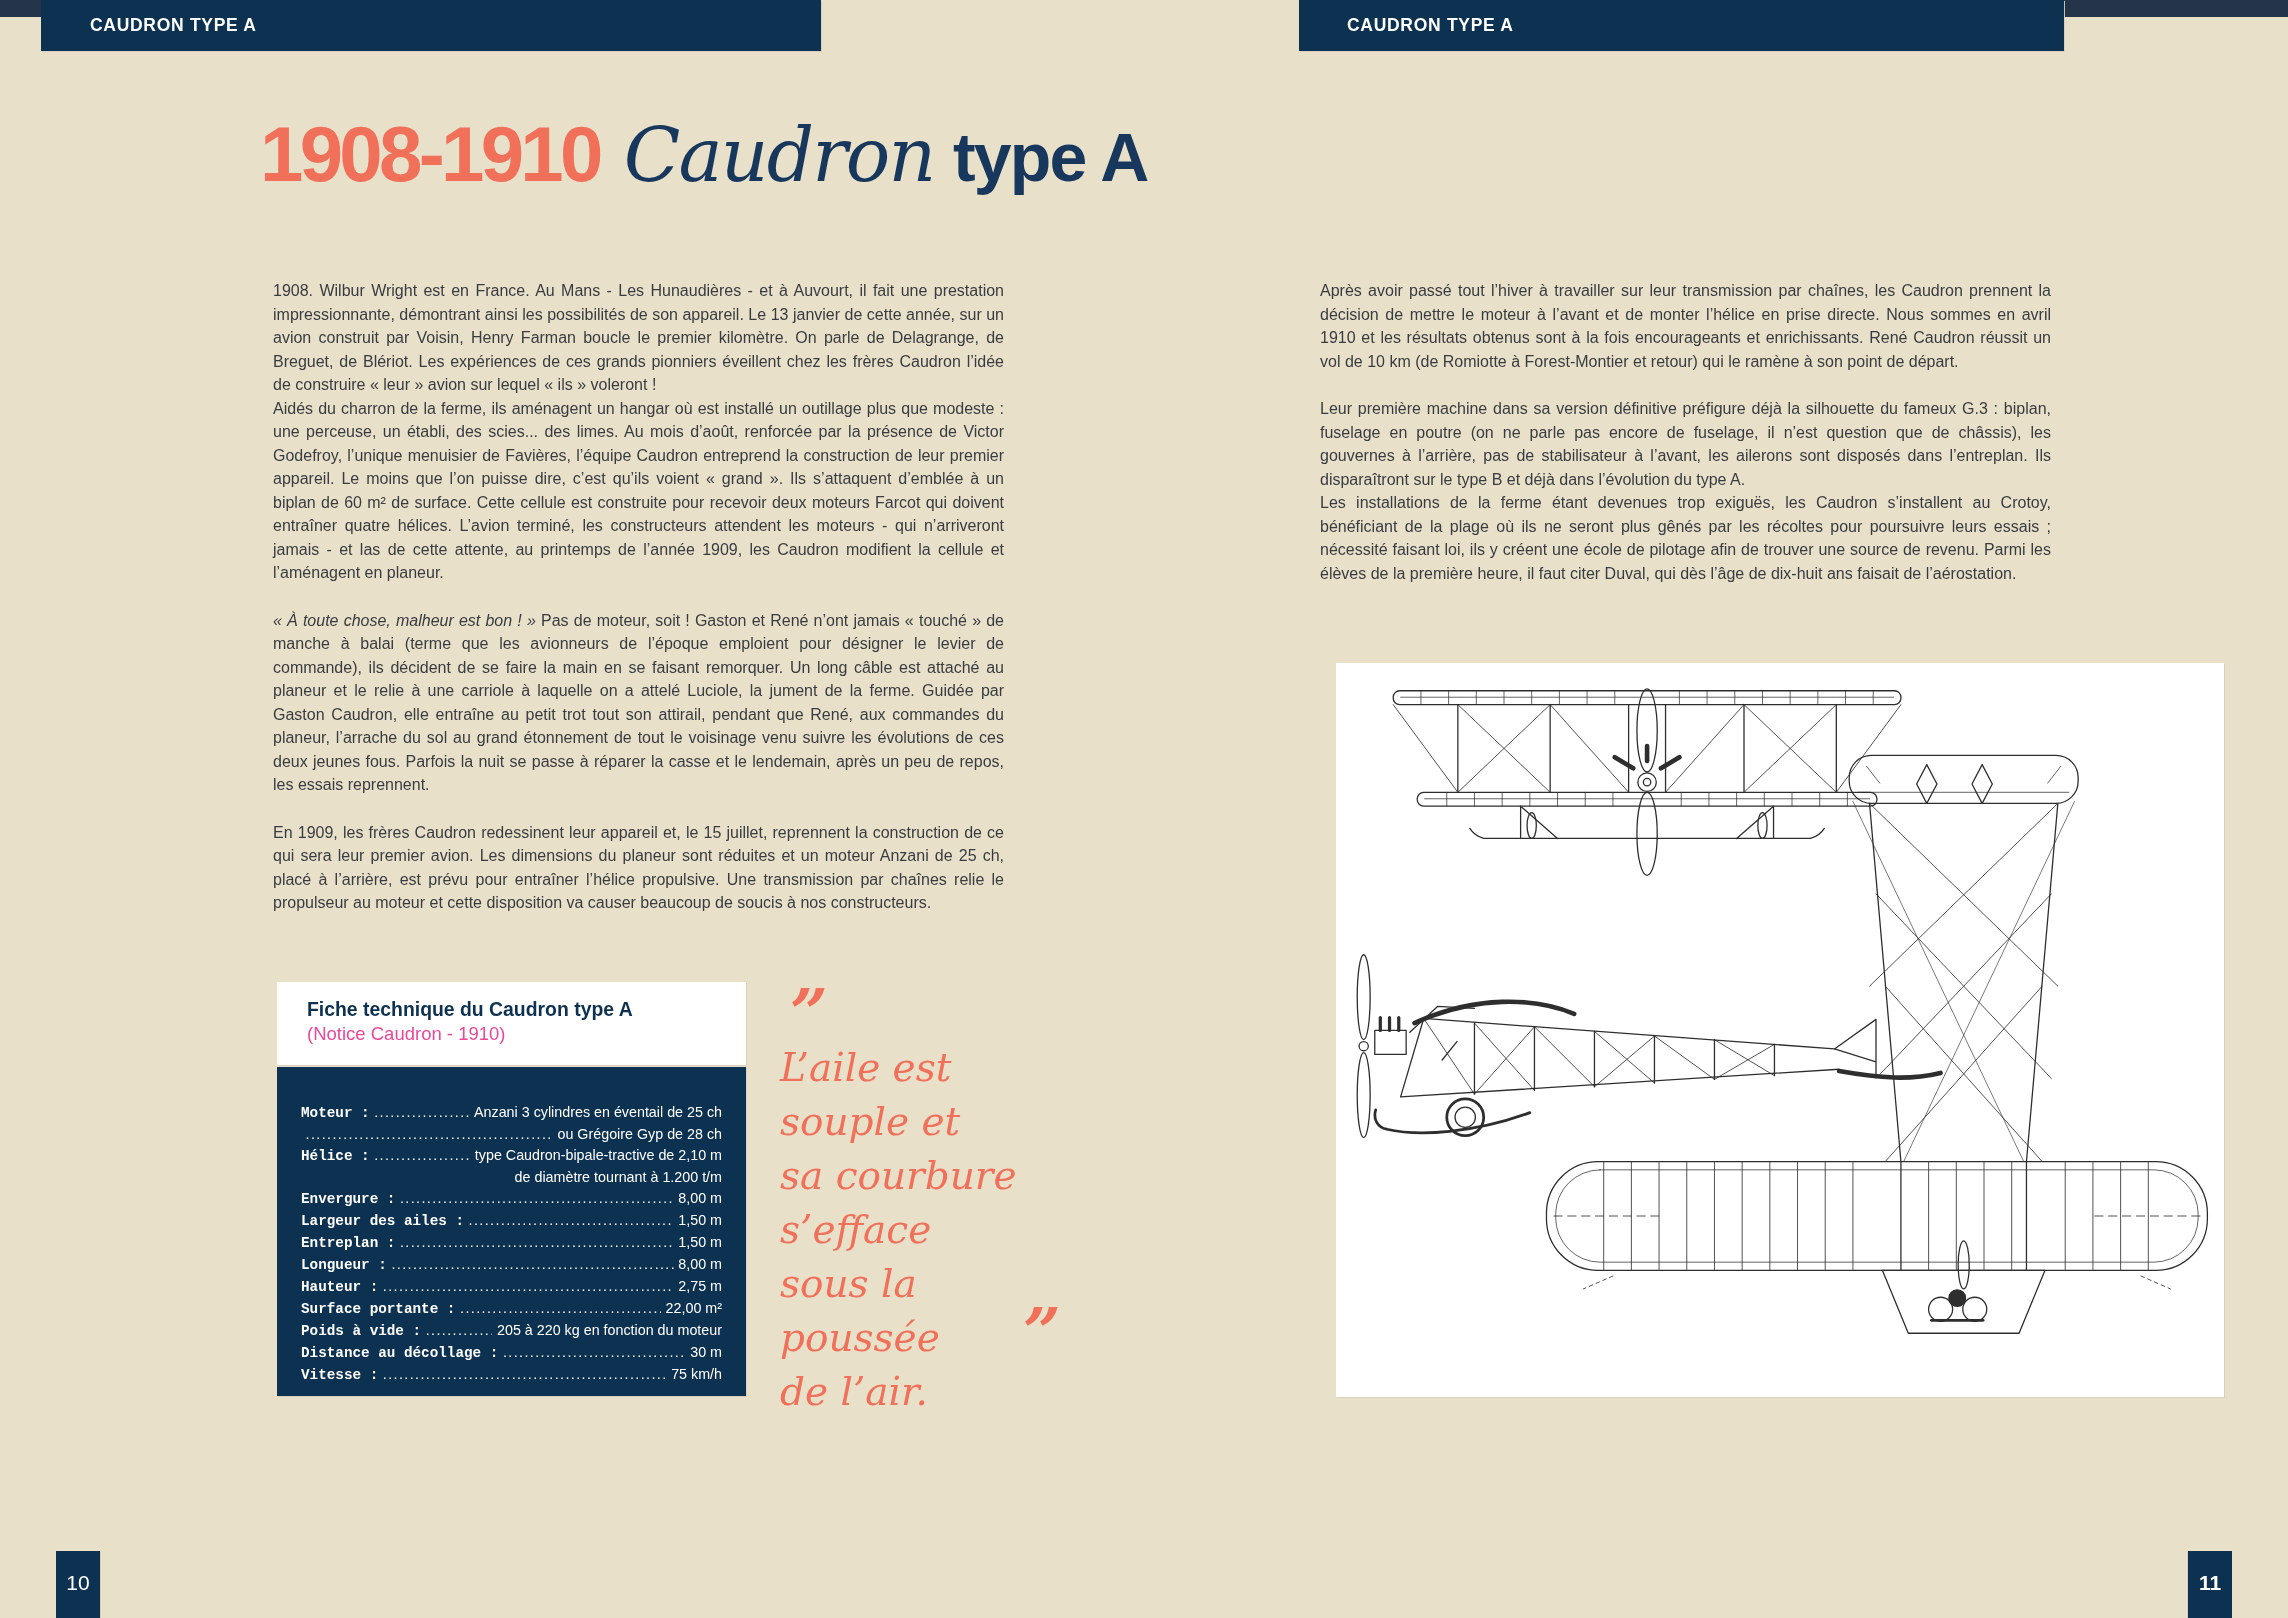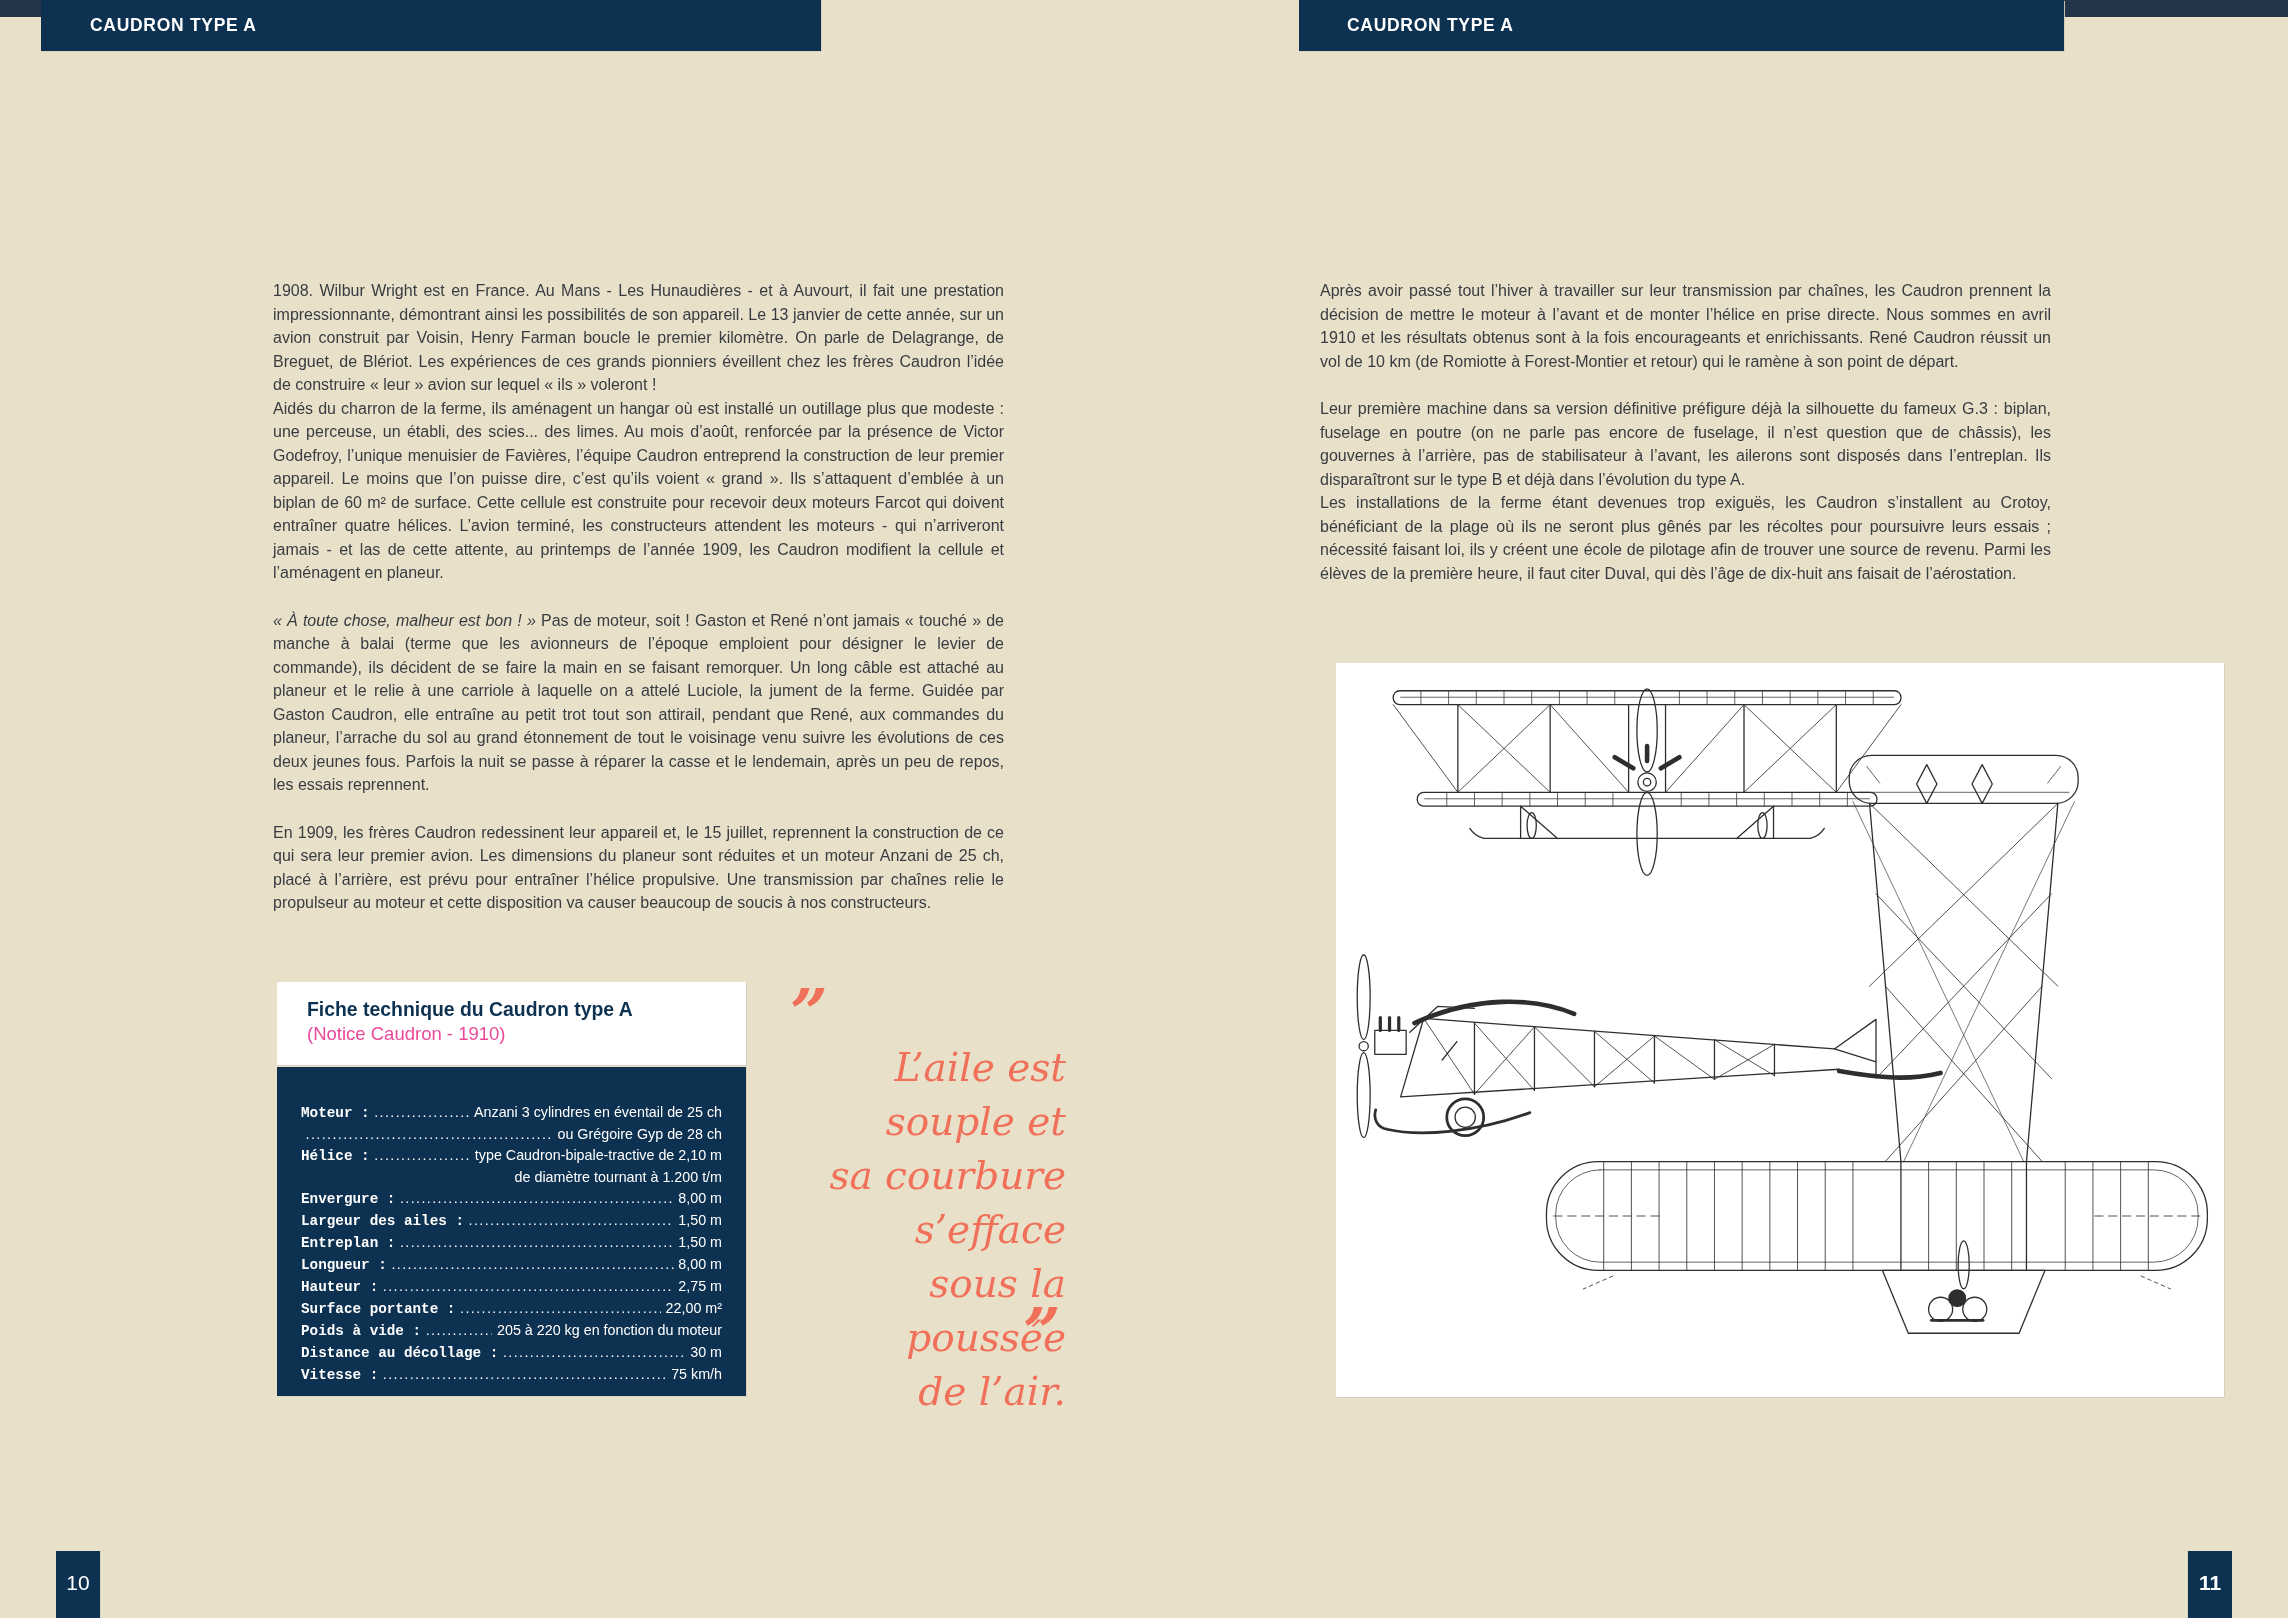--- a/index.html
+++ b/index.html
@@ -43,21 +43,21 @@
               background:#0d3150;box-sizing:border-box;padding:35px 24px 0 24px;
               color:#fff;font-size:14.3px;box-shadow:0.9px 0.9px 0 #d6cfbb;}
   .frow{display:flex;align-items:baseline;line-height:21px;}
   .flabel{font-weight:700;white-space:nowrap;font-family:Liberation Mono, monospace;}
   .fdots{flex:1;overflow:hidden;white-space:nowrap;margin:0 4.6px;}
   .fdots::after{content:"........................................................................................................";letter-spacing:1.4px;}
   .fdots.nodots::after{content:"";}
   .fval{white-space:nowrap;}
 
   
-  .quote{position:absolute;left:780px;top:1041px;width:286px;text-align:right;
+  .quote{position:absolute;left:780px;top:1041px;width:286px;text-align:left;
          color:#f0705a;font-family:"DejaVu Serif",serif;font-style:italic;
          font-size:39px;line-height:54px;}
   .qmark{position:absolute;color:#f0705a;font-family:"DejaVu Serif",serif;
          font-style:italic;font-weight:700;font-size:66px;line-height:1;}
   .qmark.open{left:790px;top:980px;}
   .qmark.close{left:1023px;top:1299px;}
 
   
   .panel{position:absolute;left:1336px;top:663px;width:888px;height:734px;
          background:#ffffff;box-shadow:0.9px 0.9px 0 #d6cfbb;}
@@ -77,20 +77,25 @@
 
   <div class="strip left"></div>
   <div class="strip right"></div>
   <div class="hbar left">
     <span>CAUDRON TYPE A</span>
   </div>
   <div class="hbar right">
     <span>CAUDRON TYPE A</span>
   </div>
 
+  <div class="title">
+    <span class="years">1908-1910</span>
+    <span class="script">Caudron</span>
+    <span class="rest">type A</span>
+  </div>
 
   <div class="col leftcol">
     <p>1908. Wilbur Wright est en France. Au Mans - Les Hunaudières - et à Auvourt, il fait une prestation impressionnante, démontrant ainsi les possibilités de son appareil. Le 13 janvier de cette année, sur un avion construit par Voisin, Henry Farman boucle le premier kilomètre. On parle de Delagrange, de Breguet, de Blériot. Les expériences de ces grands pionniers éveillent chez les frères Caudron l’idée de construire « leur » avion sur lequel « ils » voleront !</p>
     <p>Aidés du charron de la ferme, ils aménagent un hangar où est installé un outillage plus que modeste : une perceuse, un établi, des scies... des limes. Au mois d’août, renforcée par la présence de Victor Godefroy, l’unique menuisier de Favières, l’équipe Caudron entreprend la construction de leur premier appareil. Le moins que l’on puisse dire, c’est qu’ils voient « grand ». Ils s’attaquent d’emblée à un biplan de 60 m² de surface. Cette cellule est construite pour recevoir deux moteurs Farcot qui doivent entraîner quatre hélices. L’avion terminé, les constructeurs attendent les moteurs - qui n’arriveront jamais - et las de cette attente, au printemps de l’année 1909, les Caudron modifient la cellule et l’aménagent en planeur.</p>
     <p class="gap"><span class="ital">« À toute chose, malheur est bon ! »</span><span> Pas de moteur, soit ! Gaston et René n’ont jamais « touché » de manche à balai (terme que les avionneurs de l’époque emploient pour désigner le levier de commande), ils décident de se faire la main en se faisant remorquer. Un long câble est attaché au planeur et le relie à une carriole à laquelle on a attelé Luciole, la jument de la ferme. Guidée par Gaston Caudron, elle entraîne au petit trot tout son attirail, pendant que René, aux commandes du planeur, l’arrache du sol au grand étonnement de tout le voisinage venu suivre les évolutions de ces deux jeunes fous. Parfois la nuit se passe à réparer la casse et le lendemain, après un peu de repos, les essais reprennent.</span></p>
     <p class="gap">En 1909, les frères Caudron redessinent leur appareil et, le 15 juillet, reprennent la construction de ce qui sera leur premier avion.  Les dimensions du planeur sont réduites et un moteur Anzani de 25 ch, placé à l’arrière, est prévu pour entraîner l’hélice propulsive. Une transmission par chaînes relie le propulseur au moteur et cette disposition va causer beaucoup de soucis à nos constructeurs.</p>
   </div>
 
   <div class="col rightcol">
     <p>Après avoir passé tout l’hiver à travailler sur leur transmission par chaînes, les Caudron prennent la décision de mettre le moteur à l’avant et de monter l’hélice en prise directe. Nous sommes en avril 1910 et les résultats obtenus sont à la fois encourageants et enrichissants. René Caudron réussit un vol de 10 km (de Romiotte à Forest-Montier et retour) qui le ramène à son point de départ.</p>

